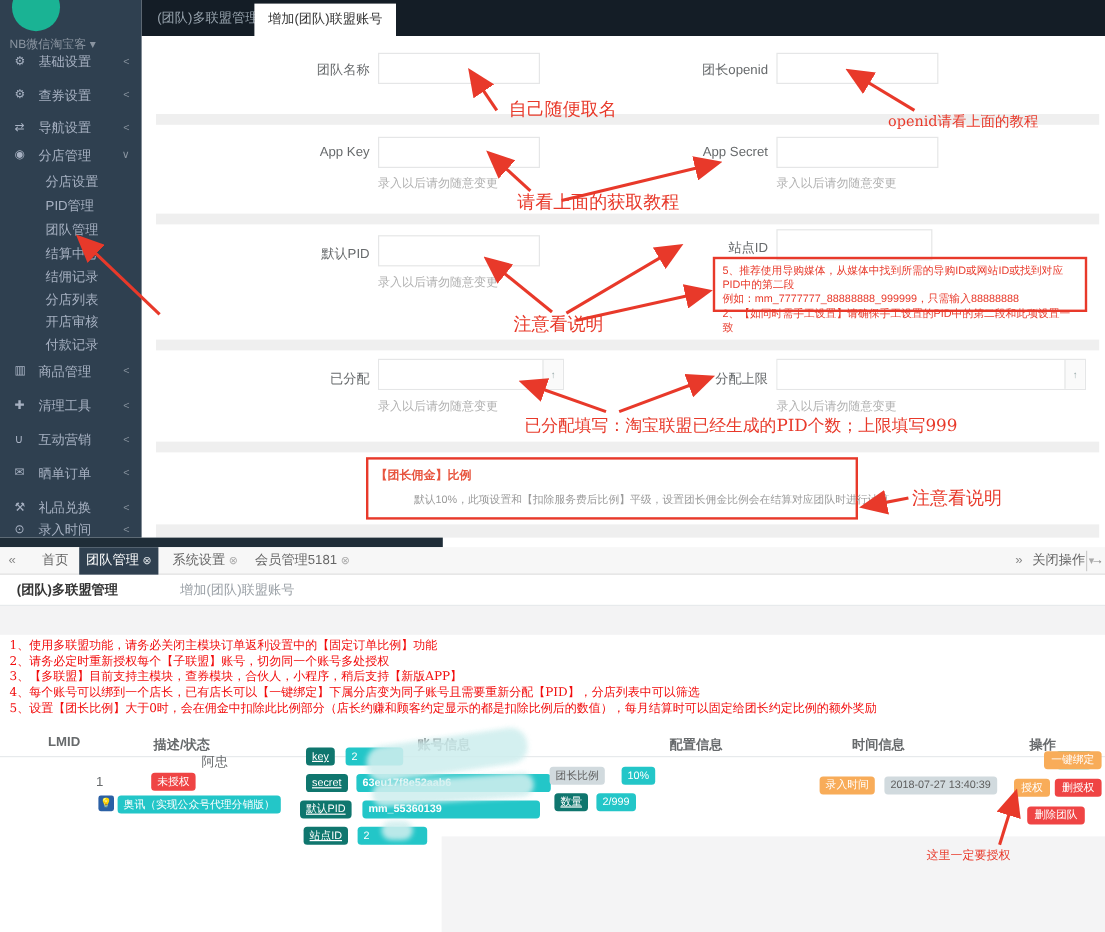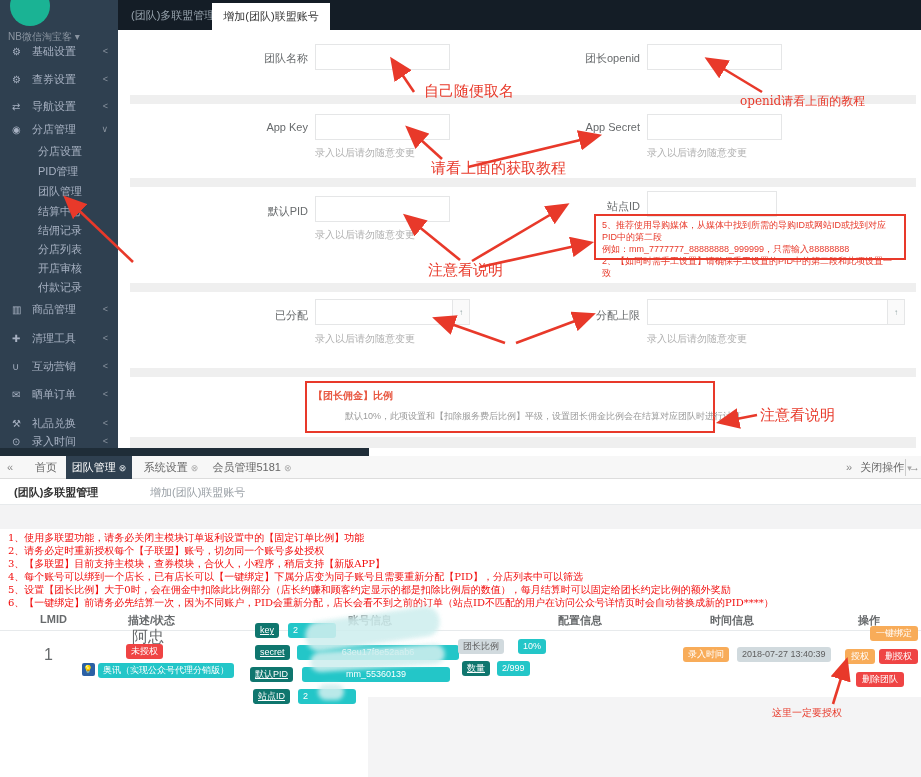--- a/index.html
+++ b/index.html
@@ -38,29 +38,29 @@
   .wtab .x{font-size:9px;color:#aaa;margin-left:3px;}
   .wtab.active{background:#2f4050;color:#fff;}
   .wtab.active .x{color:#dfe4e8;}
   .navglyph{position:absolute;top:0;height:23px;line-height:23px;font-size:11px;color:#888;cursor:pointer;}
   .subtabs{position:absolute;left:0;top:479px;width:921px;height:26px;background:#fff;border-bottom:1px solid #e7eaec;box-sizing:border-box;}
   .stab{position:absolute;top:0;height:26px;line-height:26px;font-size:11px;cursor:pointer;white-space:nowrap;}
   .gapband{position:absolute;left:0;top:505px;width:921px;height:24px;background:#f3f3f4;}
   .notice{position:absolute;left:8px;font-size:10px;color:#f20d0d;font-family:"DejaVu Serif","Liberation Serif",serif;white-space:nowrap;}
   .th{position:absolute;font-size:11px;font-weight:bold;color:#676a6c;white-space:nowrap;}
   .thline{position:absolute;left:0;top:630px;width:921px;border-bottom:1px solid #e7eaec;}
-  .cell{position:absolute;font-size:16px;color:#676a6c;white-space:nowrap;}
+  .cell{position:absolute;font-size:11px;color:#676a6c;white-space:nowrap;margin-left:36px;}
   .bdg{position:absolute;font-size:9px;color:#fff;border-radius:3px;padding:2px 5px;white-space:nowrap;line-height:11px;}
   .b-blue{background:#0f766e;text-decoration:underline;}
   .b-teal{background:#23c6c8;}
   .b-red{background:#ef4444;}
   .b-orange{background:#f8ac59;}
   .b-gray{background:#d1dade;color:#5e5e5e;}
   .btn{position:absolute;font-size:9px;color:#fff;border-radius:3px;padding:2px 6px;line-height:11px;cursor:pointer;white-space:nowrap;border:0;}
-  .secretflex{display:flex;justify-content:center;}
+  .secretflex{display:flex;justify-content:flex-start;font-weight:bold;}
   .censor{position:absolute;background:#cfeeee;opacity:.88;border-radius:14px;filter:blur(2px);z-index:4;}
   .plugicon{position:absolute;width:13px;height:13px;border-radius:2px;background:#2b60a5;display:flex;align-items:center;justify-content:center;font-size:8px;color:#ffd34d;}
   .grayfoot{position:absolute;left:368px;top:697px;width:553px;height:80px;background:#f4f4f5;}
   .arrows{position:absolute;left:0;top:0;z-index:7;pointer-events:none;}
   .vline{position:absolute;top:3px;height:17px;border-left:1px solid #ccc;}
 </style>
 </head>
 <body>
 
 <div class="stage">
@@ -199,20 +199,21 @@
   <div class="fh" style="left:647px;top:332px">录入以后请勿随意变更</div>
 
   <div class="rb" style="left:305px;top:381px;width:410px;height:52px"></div>
   <div class="commlbl" style="left:313px;top:389px">【团长佣金】比例</div>
   <div class="commhint" style="left:345px;top:410px">默认10%，此项设置和【扣除服务费后比例】平级，设置团长佣金比例会在结算对应团队时进行计算</div>
 
   <div class="ann" style="left:424px;top:82px;font-size:15px">自己随便取名</div>
   <div class="ann" style="left:740px;top:93px;font-size:12px">openid请看上面的教程</div>
   <div class="ann" style="left:431px;top:159px;font-size:15px">请看上面的获取教程</div>
   <div class="ann" style="left:428px;top:261px;font-size:15px">注意看说明</div>
+  <div class="ann" style="left:437px;top:346px;font-size:14px">已分配填写：淘宝联盟已经生成的PID个数；上限填写999</div>
   <div class="ann" style="left:760px;top:406px;font-size:15px">注意看说明</div>
 
   <div class="darkstrip"></div>
 
   <div class="wtabbar">
     <span class="navglyph" style="left:7px">«</span>
     <div class="wtab" style="left:26px;width:40px"><span>首页</span></div>
     <div class="wtab active" style="left:66px;width:66px"><span>团队管理</span><span class="x">⊗</span></div>
     <div class="wtab" style="left:138px;width:66px"><span>系统设置</span><span class="x">⊗</span></div>
     <div class="wtab" style="left:208px;width:88px"><span>会员管理5181</span><span class="x">⊗</span></div>
@@ -228,21 +229,20 @@
   </div>
 
   <div class="gapband"></div>
   <div class="grayfoot"></div>
 
   <div class="notice" style="top:531px">1、使用多联盟功能，请务必关闭主模块订单返利设置中的【固定订单比例】功能</div>
   <div class="notice" style="top:544px">2、请务必定时重新授权每个【子联盟】账号，切勿同一个账号多处授权</div>
   <div class="notice" style="top:557px">3、【多联盟】目前支持主模块，查券模块，合伙人，小程序，稍后支持【新版APP】</div>
   <div class="notice" style="top:570px">4、每个账号可以绑到一个店长，已有店长可以【一键绑定】下属分店变为同子账号且需要重新分配【PID】，分店列表中可以筛选</div>
   <div class="notice" style="top:583px">5、设置【团长比例】大于0时，会在佣金中扣除此比例部分（店长约赚和顾客约定显示的都是扣除比例后的数值），每月结算时可以固定给团长约定比例的额外奖励</div>
-  <div class="notice" style="top:596px">6、【一键绑定】前请务必先结算一次，因为不同账户，PID会重新分配，店长会看不到之前的订单（站点ID不匹配的用户在访问公众号详情页时会自动替换成新的PID****）</div>
 
   <div class="th" style="left:40px;top:613px">LMID</div>
   <div class="th" style="left:128px;top:613px">描述/状态</div>
   <div class="th" style="left:348px;top:613px">账号信息</div>
   <div class="th" style="left:558px;top:613px">配置信息</div>
   <div class="th" style="left:710px;top:613px">时间信息</div>
   <div class="th" style="left:858px;top:613px">操作</div>
   <div class="thline"></div>
 
   <div class="cell" style="left:44px;top:646px">1</div>

